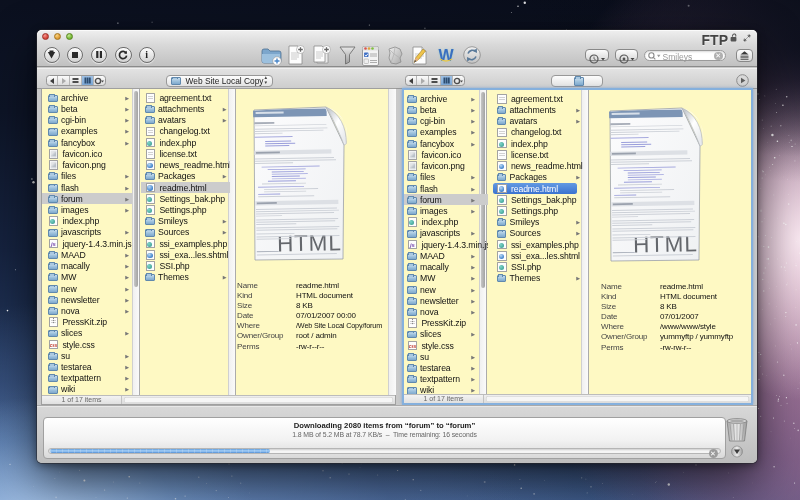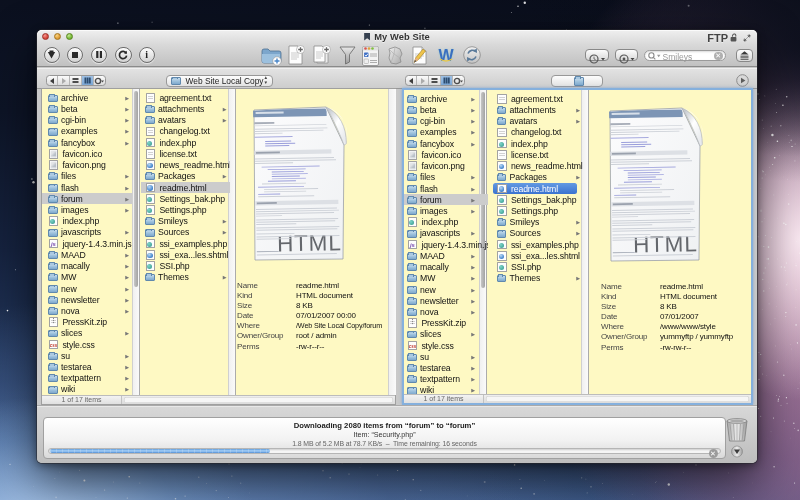--- a/index.html
+++ b/index.html
@@ -21,21 +21,21 @@
  background:linear-gradient(180deg,#efefef 0%,#d8d8d8 42%,#c1c1c1 100%);
  border-bottom:1px solid #8a8a8a;box-shadow:inset 0 1px 0 #fafafa;}
 .tl{position:absolute;top:3.4px;width:7px;height:7px;border-radius:50%;}
 .tl.r{left:4.6px;background:radial-gradient(circle at 35% 30%,#f49a94,#db4d42 55%,#b8352c);border:0.5px solid #9f2f27;}
 .tl.y{left:16.9px;background:radial-gradient(circle at 35% 30%,#f8d588,#e4a33c 55%,#c2822a);border:0.5px solid #a5761f;}
 .tl.g{left:29.2px;background:radial-gradient(circle at 35% 30%,#c6e89a,#7fc03e 55%,#5f9c2c);border:0.5px solid #58851f;}
 .title{position:absolute;top:1.5px;left:0;right:0;text-align:center;font-size:9.3px;font-weight:bold;color:#333;
  text-shadow:0 1px 0 rgba(255,255,255,0.6);letter-spacing:0.1px;}
 .titleico{display:inline-block;width:6px;height:8px;background:#35404f;vertical-align:-1px;margin-right:4px;
  clip-path:polygon(0 0,100% 0,100% 100%,50% 72%,0 100%);}
-.ftp{position:absolute;top:2px;right:29px;font-size:11px;font-weight:bold;color:#444;text-shadow:0 1px 0 rgba(255,255,255,0.5);text-align:right;}
+.ftp{position:absolute;top:2px;right:29px;font-size:14px;font-weight:bold;color:#444;text-shadow:0 1px 0 rgba(255,255,255,0.5);text-align:right;}
 .zoomico{position:absolute;top:3.5px;right:6px;width:8px;height:8px;}
 
 .rb{position:absolute;top:16.5px;width:16.5px;height:16.5px;border-radius:50%;border:1px solid #6c6c6c;
  background:linear-gradient(180deg,#fdfdfd,#d2d2d2);box-shadow:0 1px 1px rgba(255,255,255,0.6);}
 .rb span{position:absolute;inset:0;display:flex;align-items:center;justify-content:center;color:#2c2c2c;}
 
 .drop{position:absolute;top:19px;height:12px;border-radius:4px;border:1px solid #888;
  background:linear-gradient(180deg,#fcfcfc,#dadada);}
 .search{position:absolute;top:19.5px;left:606.5px;width:82px;height:11.5px;border-radius:6px;border:1px solid #9a9a9a;
  background:#fff;box-shadow:inset 0 1px 2px rgba(0,0,0,0.15);font-size:8.5px;color:#999;}
@@ -453,21 +453,20 @@
     <circle cx="774.1" cy="466.8" r="0.8" fill="#fff" opacity="0.62"></circle>
     <circle cx="632.2" cy="494.2" r="0.3" fill="#fff" opacity="0.46"></circle>
     <circle cx="198.8" cy="477.2" r="0.6" fill="#fff" opacity="0.56"></circle>
     <circle cx="249.6" cy="492.9" r="0.3" fill="#fff" opacity="0.38"></circle>
   </svg>
 <div class="win">
   <div class="hdr">
     <div class="tl r"></div>
       <div class="tl y"></div>
       <div class="tl g"></div>
-    <div class="title"><span class="titleico"></span>My Web Site</div>
     <div class="ftp">FTP</div>
       <svg style="position:absolute;top:2.5px;right:20px" width="7" height="9" viewBox="0 0 7 9">
         <rect x="0.6" y="4" width="5.8" height="4.4" rx="0.8" fill="#555"></rect>
         <path d="M2,4 L2,2.6 A1.6,1.6 0 0 1 5.2,2.6 L5.2,3.2" stroke="#555" stroke-width="1" fill="none" transform="translate(0.8,0) rotate(14 3.5 2)"></path>
       </svg>
     <svg class="zoomico" viewBox="0 0 8 8">
         <path d="M1,7 L3.5,4.5 M7,1 L4.5,3.5 M7,1 l-2.4,0.4 M7,1 l-0.4,2.4 M1,7 l2.4,-0.4 M1,7 l0.4,-2.4" stroke="#555" stroke-width="0.9" fill="none"></path>
       </svg>
 
     <div class="rb" style="left:6.5px">
@@ -1338,21 +1337,20 @@
         </div>
     </div>
     <div class="pstat">
         <div class="lbl">1 of 17 items</div>
         <div class="trk"></div>
       </div>
   </div>
   <div class="bott">
     <div class="tpanel">
       <div class="t1">Downloading 2080 items from “forum” to “forum”</div>
-      <div class="t2">Item: “Security.php”</div>
       <div class="t3">1.8 MB of 5.2 MB at 78.7 KB/s&nbsp; – &nbsp;Time remaining: 16 seconds</div>
       <div class="ptrack">
           <div class="pfill"></div>
           <div class="pclear">✕</div>
         </div>
     </div>
     <svg width="30" height="42" viewBox="0 0 30 42" style="position:absolute;right:5px;top:11px">
 <defs>
           <linearGradient id="tg" x1="0" y1="0" x2="1" y2="0">
             <stop offset="0" stop-color="#a8a8a8"></stop>

